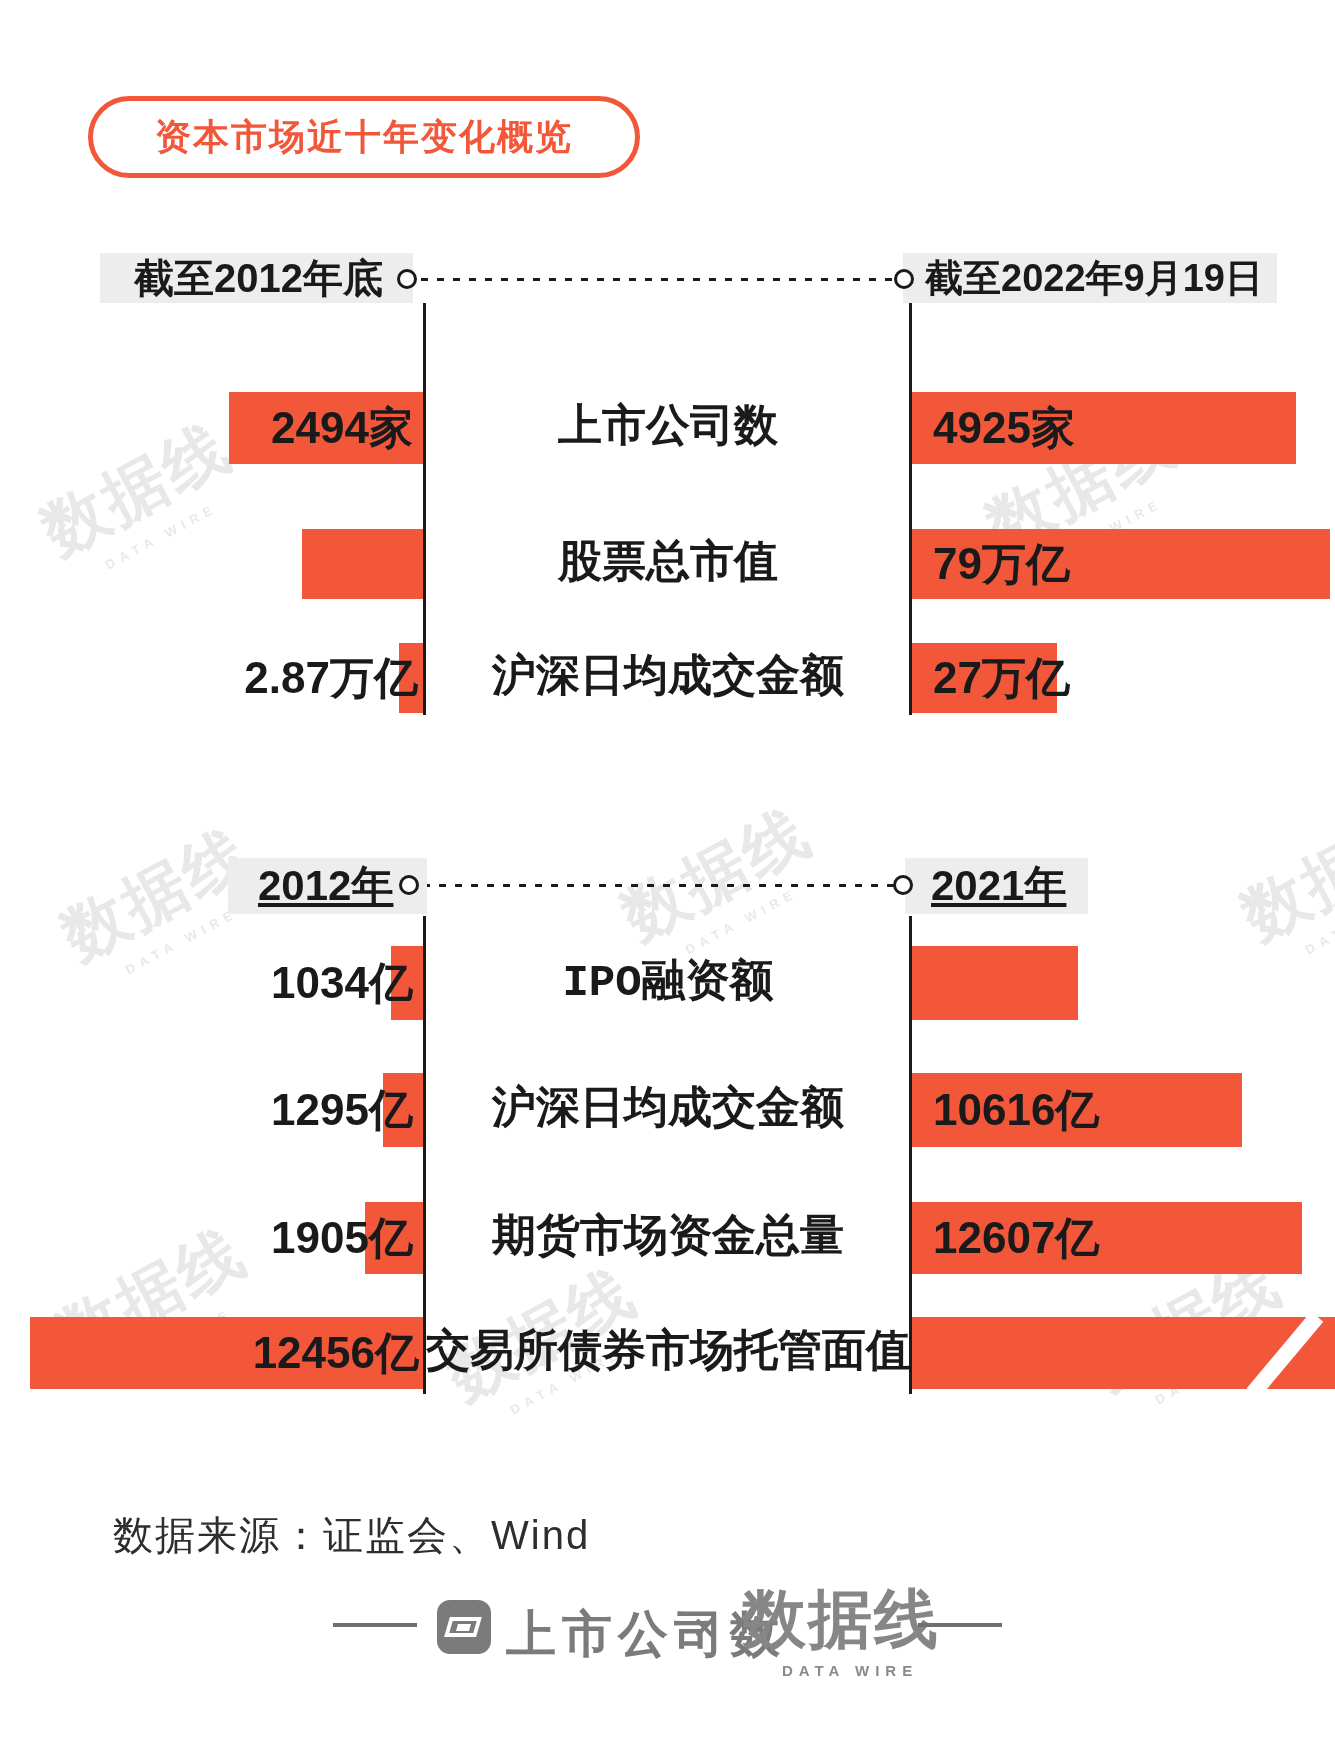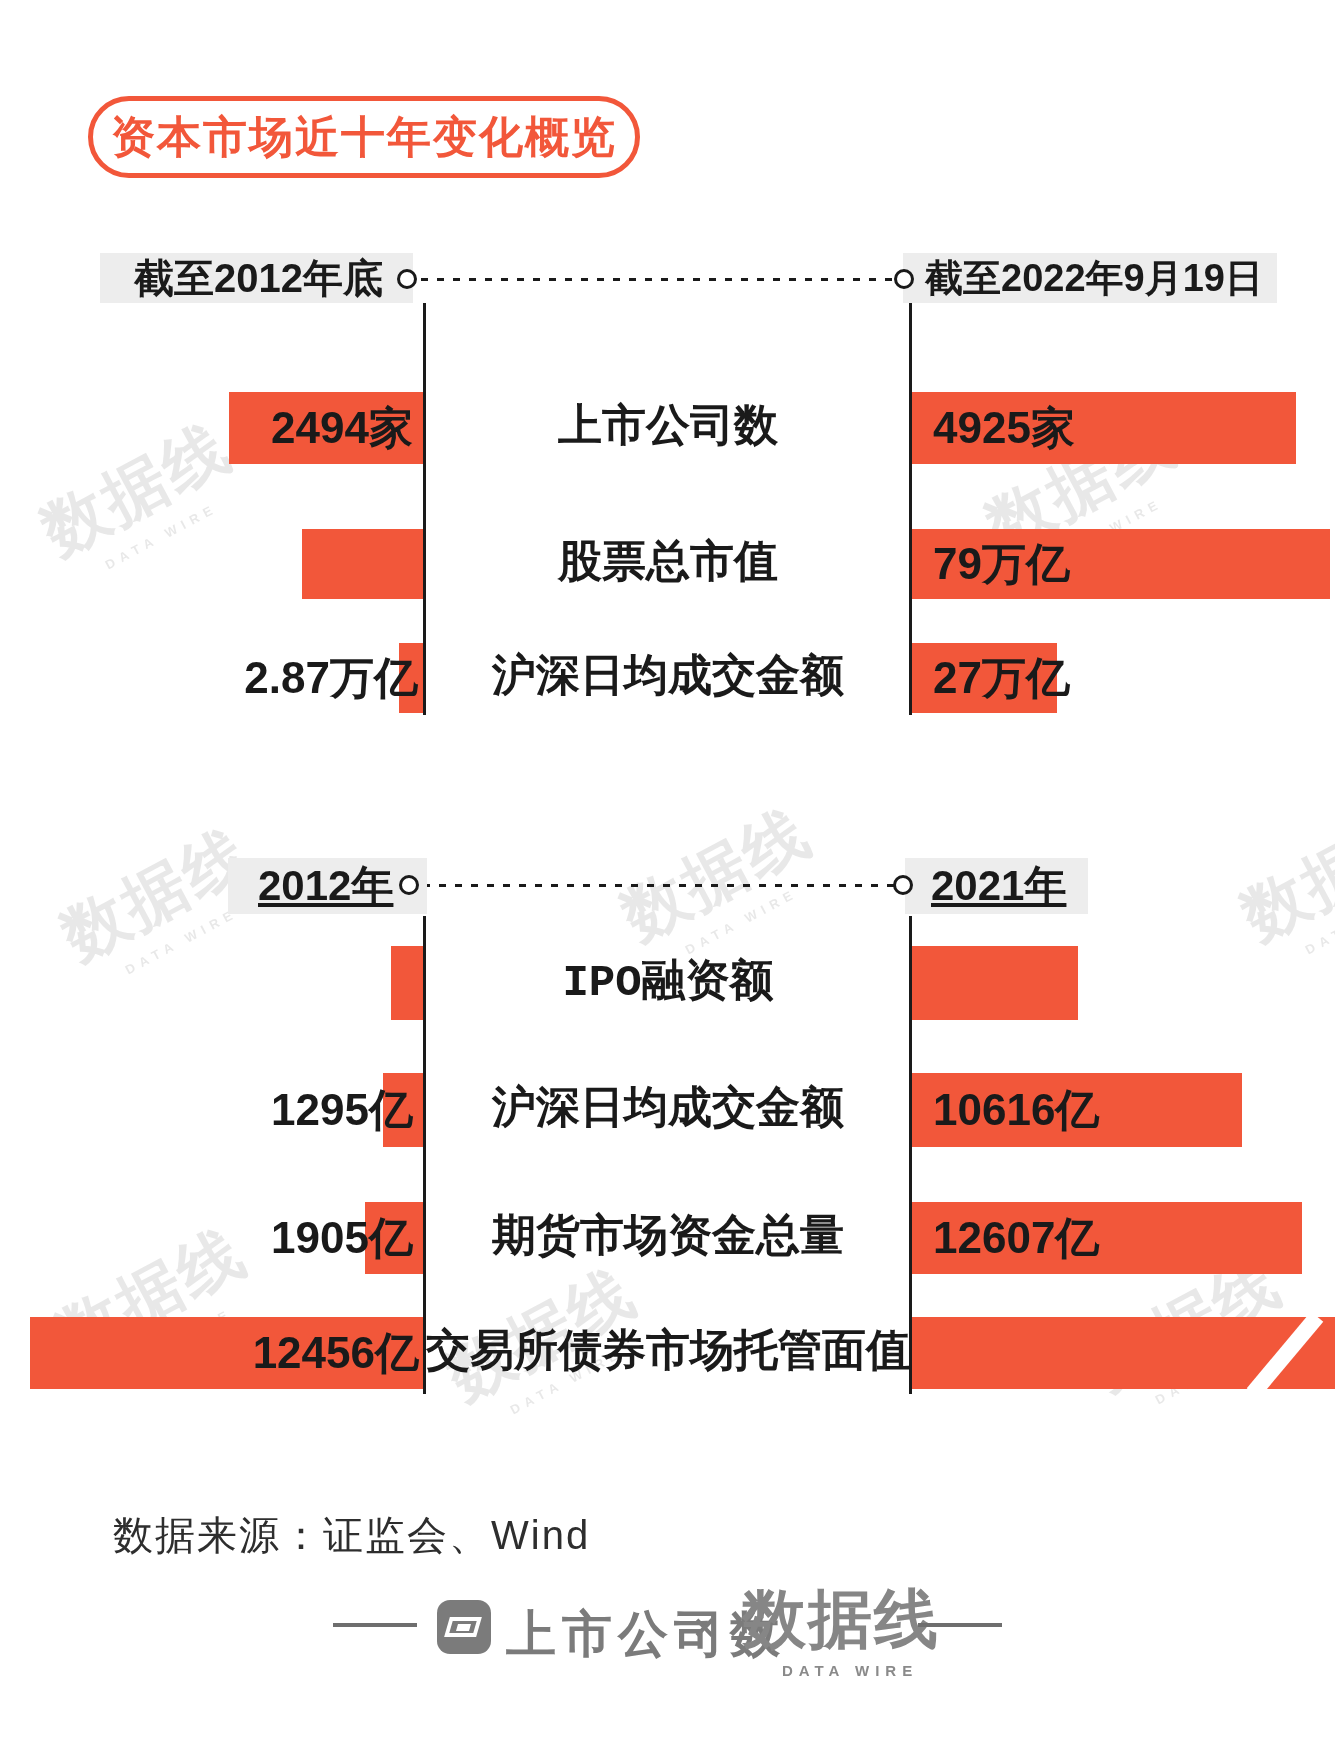--- a/index.html
+++ b/index.html
@@ -3,21 +3,21 @@
 <meta charset="utf-8">
 <style>
   :root{ --accent:#f2573a; --ink:#1a1a1a; --labelbg:#ededed; --gray:#7b7b7b; }
   *{margin:0;padding:0;box-sizing:border-box;}
   body{background:#fff;}
   .page{position:relative;width:1335px;height:1738px;background:#ffffff;overflow:hidden;
         font-family:"Liberation Sans","DejaVu Sans",sans-serif;color:var(--ink);}
   
   .title-pill{position:absolute;left:88px;top:96px;width:552px;height:82px;
     border:5px solid var(--accent);border-radius:44px;display:flex;align-items:center;justify-content:center;z-index:3;}
-  .title-pill span{color:var(--accent);font-size:44px;font-weight:700;letter-spacing:2px;white-space:nowrap;}
+  .title-pill span{color:var(--accent);font-size:36px;font-weight:700;letter-spacing:2px;white-space:nowrap;}
   
   .wm{position:absolute;z-index:0;transform:rotate(-28deg);color:rgba(90,90,90,0.14);text-align:center;}
   .wm .wmt{font-size:64px;font-weight:800;letter-spacing:3px;white-space:nowrap;}
   .wm .wmc{font-size:13px;font-weight:700;letter-spacing:6px;margin-top:2px;}
   
   .plabel{position:absolute;height:50px;background:var(--labelbg);font-size:40px;font-weight:700;
     line-height:50px;white-space:nowrap;z-index:2;}
   .plabel2{height:56px;line-height:56px;font-size:42px;text-decoration:underline;}
   .tcircle{position:absolute;width:20px;height:20px;border:3px solid var(--ink);border-radius:50%;background:#fff;z-index:3;}
   .dashline{position:absolute;height:3px;z-index:1;
@@ -115,20 +115,21 @@
   <div class="plabel plabel2" style="left:228px;top:858px;padding:0 34px 0 30px;">2012年</div>
   <div class="tcircle" style="left:399px;top:875px;"></div>
   <div class="dashline" style="left:423px;top:884px;width:472px;"></div>
   <div class="tcircle" style="left:893px;top:875px;"></div>
   <div class="plabel plabel2" style="left:905px;top:858px;padding:0 22px 0 26px;">2021年</div>
 
   <div class="axis" style="left:423px;top:916px;height:478px;"></div>
   <div class="axis" style="left:909px;top:916px;height:478px;"></div>
 
   <div class="bar" style="left:391px;top:946px;width:34px;height:74px;"></div>
+  <div class="num" style="right:922px;top:946px;line-height:74px;">1034亿</div>
   <div class="mid" style="top:946px;line-height:74px;">IPO融资额</div>
   <div class="bar" style="left:911px;top:946px;width:167px;height:74px;"></div>
 
   <div class="bar" style="left:383px;top:1073px;width:42px;height:74px;"></div>
   <div class="num" style="right:922px;top:1073px;line-height:74px;">1295亿</div>
   <div class="mid" style="top:1073px;line-height:74px;">沪深日均成交金额</div>
   <div class="bar" style="left:911px;top:1073px;width:331px;height:74px;"></div>
   <div class="num" style="left:933px;top:1073px;line-height:74px;">10616亿</div>
 
   <div class="bar" style="left:365px;top:1202px;width:60px;height:72px;"></div>

